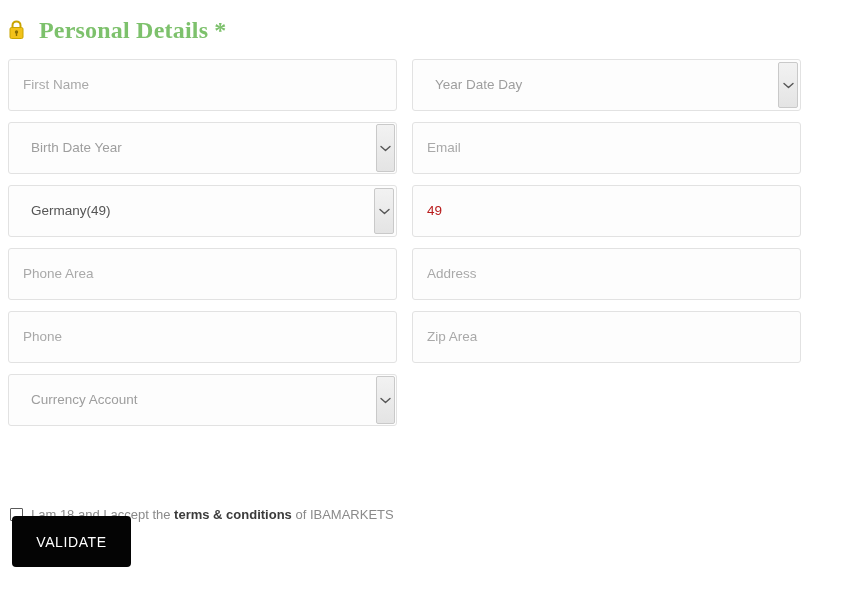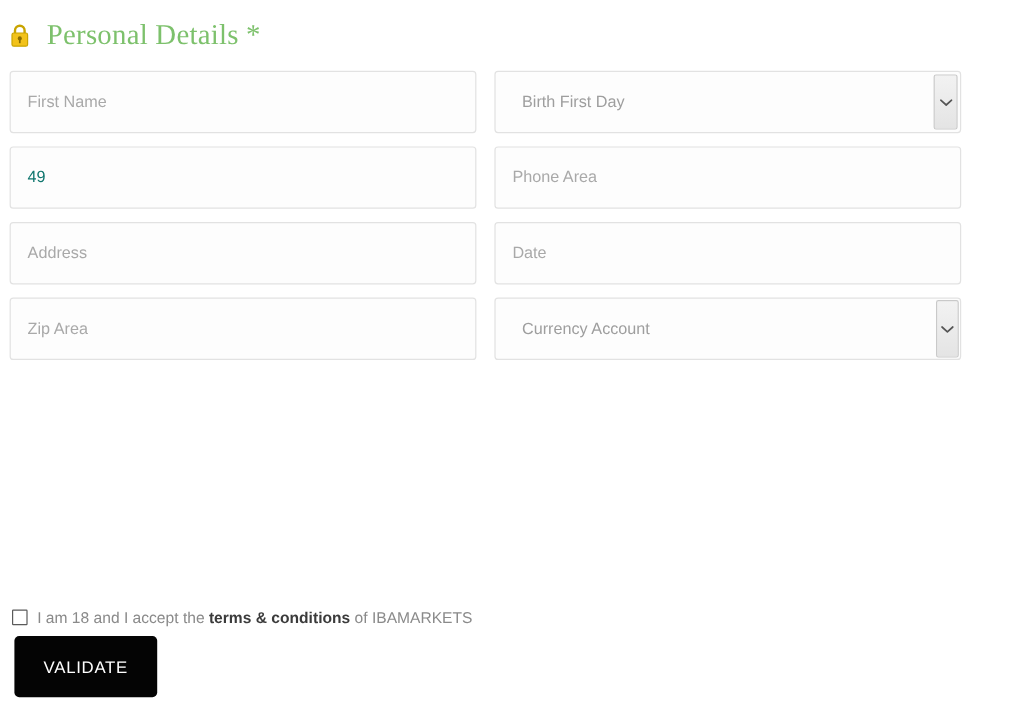--- a/index.html
+++ b/index.html
@@ -36,21 +36,21 @@
     width: 17px;
     height: 20px;
     position: relative;
     display: block;
     flex: 0 0 auto;
   }
   .lock-icon svg { display: block; }
   .section-title {
     font-family: "Liberation Serif", serif;
     font-size: 24px;
-    font-weight: normal;
+    font-weight: bold;
     color: #7dc16c;
     letter-spacing: 0.2px;
     white-space: nowrap;
     line-height: 1;
   }
 
   
   .form-grid {
     position: absolute;
     left: 8px;
@@ -78,21 +78,21 @@
     color: #a9a9a9;
     padding-left: 15px;
     line-height: 1;
     white-space: nowrap;
   }
   .field.is-select .field-text {
     padding-left: 22px;
     color: #9e9e9e;
   }
   .field .field-text.filled {
-    color: #0f766e;
+    color: #b91c1c;
   }
   .field.is-select .field-text.filled {
     color: #555555;
   }
   .field.text-input .field-text {
     padding-left: 14px;
   }
 
   
   .select-button {
@@ -144,21 +144,21 @@
   }
   .terms-text .tc-link {
     color: #3b3b3b;
     font-weight: bold;
   }
 
   
   .validate-button {
     position: absolute;
     left: 12px;
-    top: 530px;
+    top: 516px;
     width: 119px;
     height: 51px;
     background: #040404;
     border: none;
     border-radius: 4px;
     color: #ffffff;
     font-family: "Liberation Sans", sans-serif;
     font-size: 14px;
     letter-spacing: 0.6px;
     cursor: pointer;
@@ -186,47 +186,66 @@
   </div>
 
   <div class="form-grid">
 
     <div class="field text-input">
       <span class="field-text">First Name</span>
     </div>
 
 
     <div class="field is-select">
-      <span class="field-text">Birth First Day</span>
+      <span class="field-text">Year Date Day</span>
       <span class="select-button">
         <svg width="11" height="7" viewBox="0 0 11 7">
             <path d="M1 1.5 L5.5 5.5 L10 1.5" fill="none" stroke="#555" stroke-width="1.4" stroke-linecap="round" stroke-linejoin="round"></path>
           </svg>
       </span>
     </div>
 
 
-
-
+    <div class="field is-select">
+      <span class="field-text">Birth Date Year</span>
+      <span class="select-button tall">
+        <svg width="11" height="7" viewBox="0 0 11 7">
+            <path d="M1 1.5 L5.5 5.5 L10 1.5" fill="none" stroke="#555" stroke-width="1.4" stroke-linecap="round" stroke-linejoin="round"></path>
+          </svg>
+      </span>
+    </div>
+
+    <div class="field text-input">
+      <span class="field-text">Email</span>
+    </div>
+
+    <div class="field is-select">
+      <span class="field-text filled">Germany(49)</span>
+      <span class="select-button">
+        <svg width="11" height="7" viewBox="0 0 11 7">
+            <path d="M1 1.5 L5.5 5.5 L10 1.5" fill="none" stroke="#555" stroke-width="1.4" stroke-linecap="round" stroke-linejoin="round"></path>
+          </svg>
+      </span>
+    </div>
 
     <div class="field text-input">
       <span class="field-text filled">49</span>
     </div>
 
     <div class="field text-input">
       <span class="field-text">Phone Area</span>
     </div>
 
 
     <div class="field text-input">
       <span class="field-text">Address</span>
     </div>
 
     <div class="field text-input">
-      <span class="field-text">Date</span>
+      <span class="field-text">Phone</span>
     </div>
 
     <div class="field text-input">
       <span class="field-text">Zip Area</span>
     </div>
 
     <div class="field is-select">
       <span class="field-text">Currency Account</span>
       <span class="select-button tall">
         <svg width="11" height="7" viewBox="0 0 11 7">

